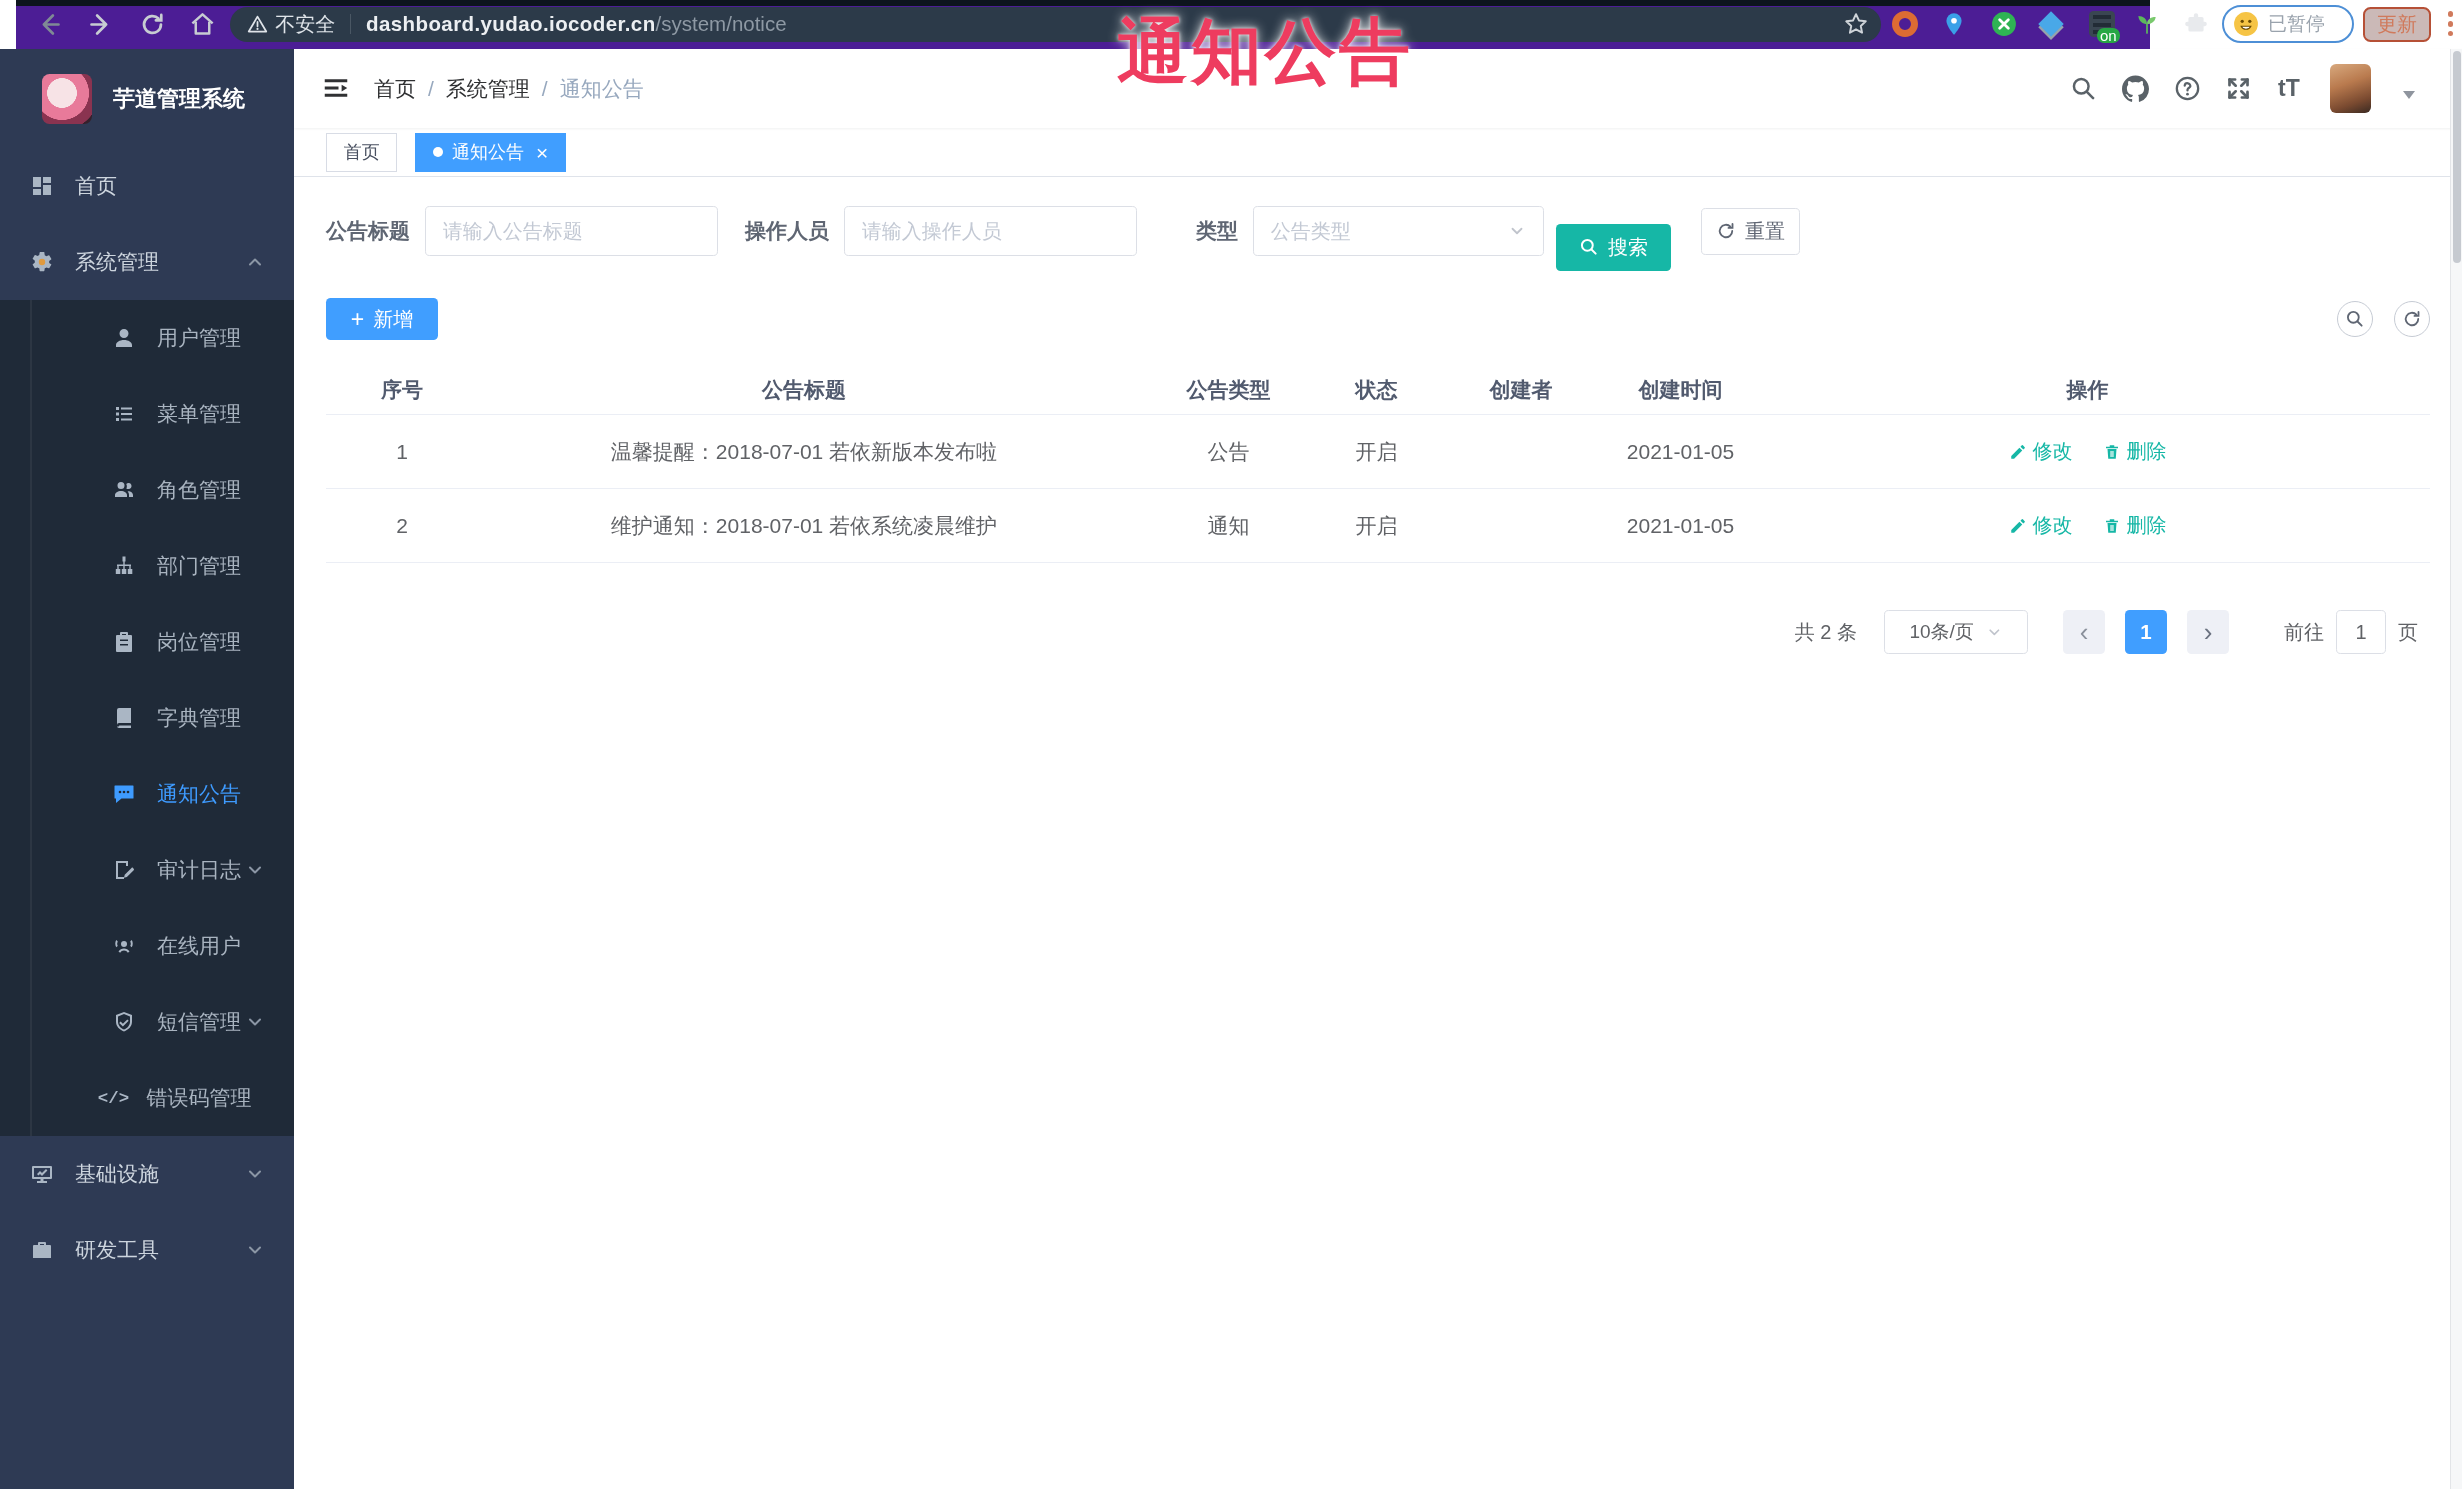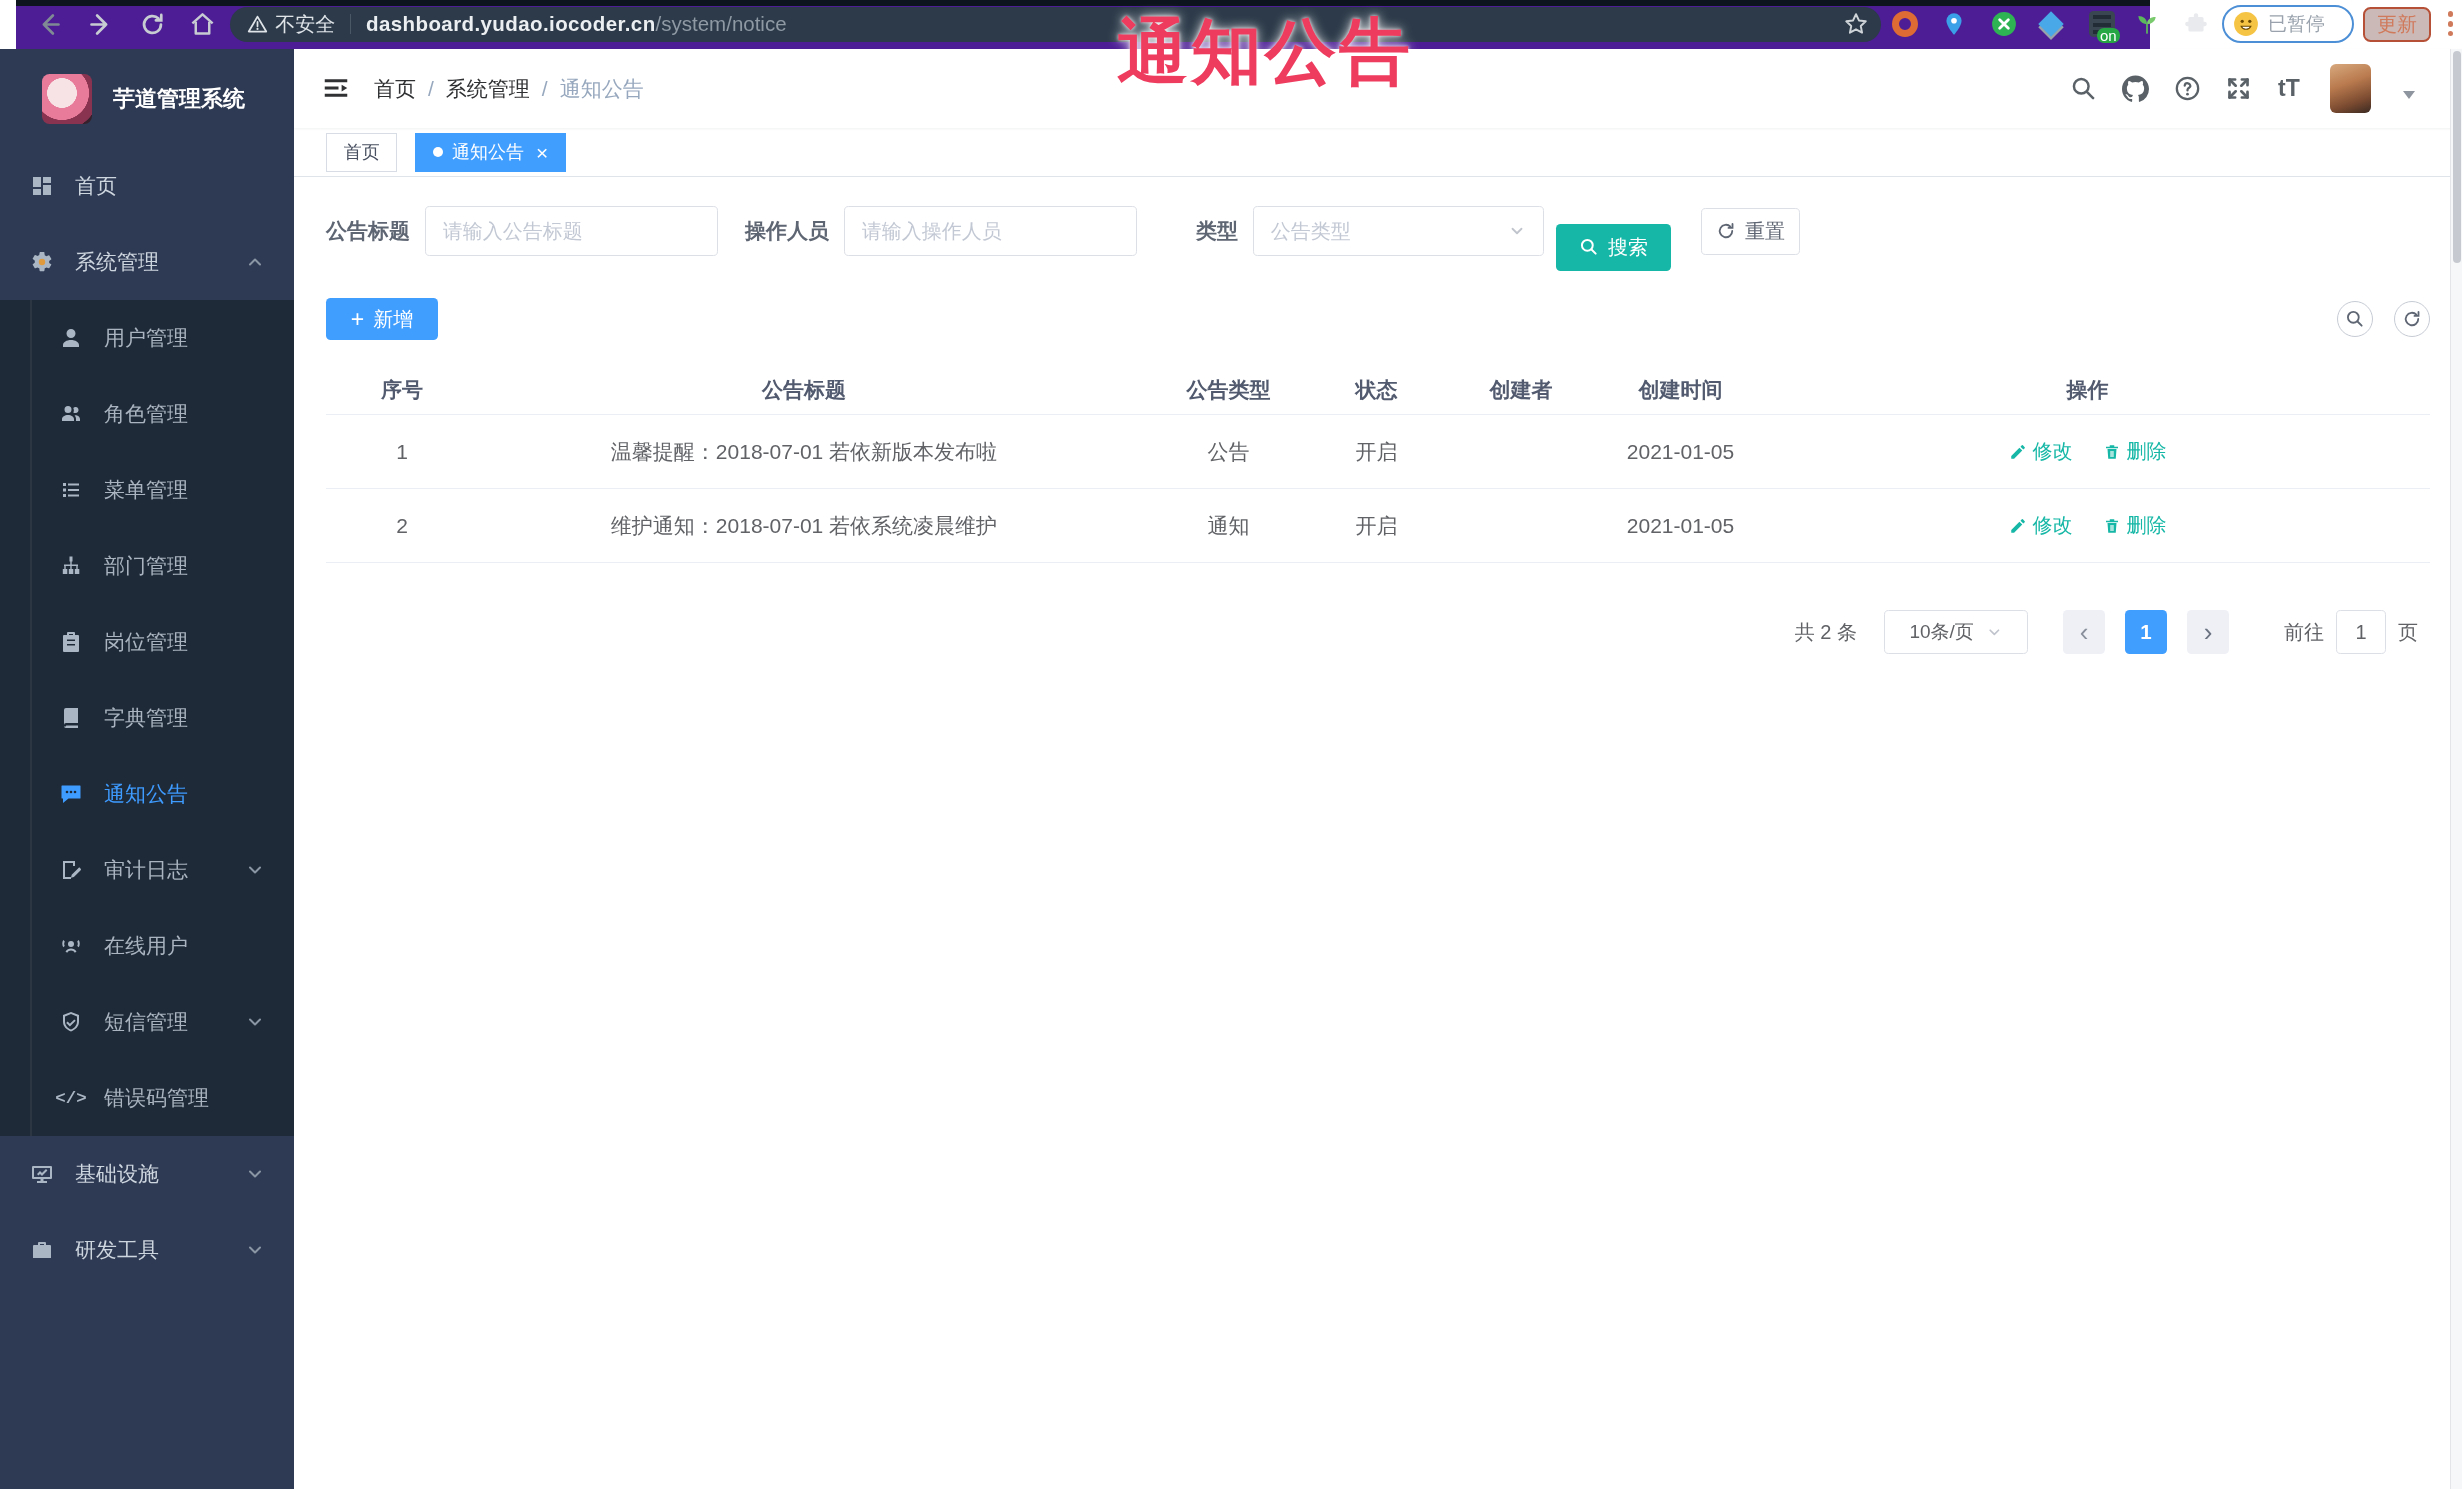--- a/index.html
+++ b/index.html
@@ -45,21 +45,21 @@
 
   
   .logo-row { height:99px; display:flex; align-items:center; padding-left:42px; gap:21px; }
   .logo-img { width:50px; height:50px; border-radius:7.6px; flex-shrink:0;
               background:radial-gradient(circle at 40% 38%, #f7e3e6 0 34%, #e87a9a 35% 62%, #8a3350 63% 85%, #35202c 86%); }
   .logo-title { color:#ffffff; font-size:22px; font-weight:bold; white-space:nowrap; }
   .menu-item { height:76px; display:flex; align-items:center; padding-left:29px; color:#cdd5de; font-size:21px; position:relative; cursor:pointer; }
   .mi-icon { width:26px; height:26px; margin-right:20px; display:flex; align-items:center; justify-content:center; color:#aab6c4; flex-shrink:0; }
   .submenu { background:#1f2a38; position:relative; }
   .submenu::before { content:''; position:absolute; left:30px; top:0; bottom:0; width:1.5px; background:rgba(255,255,255,.06); }
-  .submenu .menu-item { padding-left:58px; color:#a9b4c0; }
+  .submenu .menu-item { padding-left:58px; color:#a9b4c0;justify-content:center; }
   .menu-item.active, .menu-item.active .mi-icon { color:#3e9bff; }
   .mi-chevron { position:absolute; right:29px; color:#8b96a5; }
   .errcode-glyph { font-family:"Liberation Mono", monospace; font-size:17.4px; font-weight:bold; }
 
   
   .app-header { height:79px; background:#fff; position:relative; box-shadow:0 0.8px 3px rgba(0,21,41,.08); }
   .hamburger { position:absolute; left:27px; top:24px; width:30px; height:30px; color:#303133; cursor:pointer; }
   .breadcrumb { position:absolute; left:80px; top:0; height:79px; display:flex; align-items:center; font-size:21px; }
   .bc-item { color:#303133; }
   .bc-sep { color:#97a8be; margin:0 12px; }
@@ -271,32 +271,32 @@
         <span class="mi-icon">
           <svg width="24" height="24" viewBox="0 0 24 24" fill="currentColor">
               <path d="M12 12a4.5 4.5 0 10-4.5-4.5A4.5 4.5 0 0012 12zm0 2c-4.42 0-8 2.24-8 5v2h16v-2c0-2.76-3.58-5-8-5z"></path>
             </svg>
         </span>
         <span>用户管理</span>
       </div>
       <div class="menu-item">
         <span class="mi-icon">
           <svg width="24" height="24" viewBox="0 0 24 24" fill="currentColor">
+              <path d="M4 5h3v3H4zM9 5.5h11v2H9zM4 10.5h3v3H4zM9 11h11v2H9zM4 16h3v3H4zM9 16.5h11v2H9z"></path>
+            </svg>
+        </span>
+        <span>菜单管理</span>
+      </div>
+      <div class="menu-item">
+        <span class="mi-icon">
+          <svg width="24" height="24" viewBox="0 0 24 24" fill="currentColor">
               <path d="M9 11a3.5 3.5 0 10-3.5-3.5A3.5 3.5 0 009 11zm0 2c-3.3 0-6 1.7-6 4v2h12v-2c0-2.3-2.7-4-6-4zm7.5-2a3 3 0 10-2.2-5 5.4 5.4 0 01.2 4.9c.6.1 1.3.1 2 .1zm.8 2.3c1.9.6 3.7 1.8 3.7 3.7v2h-4v-2c0-1.4-.5-2.7-1.4-3.6.6-.1 1.1-.1 1.7-.1z"></path>
             </svg>
         </span>
         <span>角色管理</span>
-      </div>
-      <div class="menu-item">
-        <span class="mi-icon">
-          <svg width="24" height="24" viewBox="0 0 24 24" fill="currentColor">
-              <path d="M4 5h3v3H4zM9 5.5h11v2H9zM4 10.5h3v3H4zM9 11h11v2H9zM4 16h3v3H4zM9 16.5h11v2H9z"></path>
-            </svg>
-        </span>
-        <span>菜单管理</span>
       </div>
       <div class="menu-item">
         <span class="mi-icon">
           <svg width="24" height="24" viewBox="0 0 24 24" fill="currentColor">
               <path d="M10.5 2.5h3v5h-3zM11.3 7.5h1.4v3h-1.4zM5 10.5h14V12H5zM5.3 12h1.4v3H5.3zM11.3 12h1.4v3h-1.4zM17.3 12h1.4v3h-1.4zM3.8 15h4.5v5H3.8zM9.8 15h4.5v5H9.8zM15.8 15h4.5v5h-4.5z"></path>
             </svg>
         </span>
         <span>部门管理</span>
       </div>
       <div class="menu-item">

